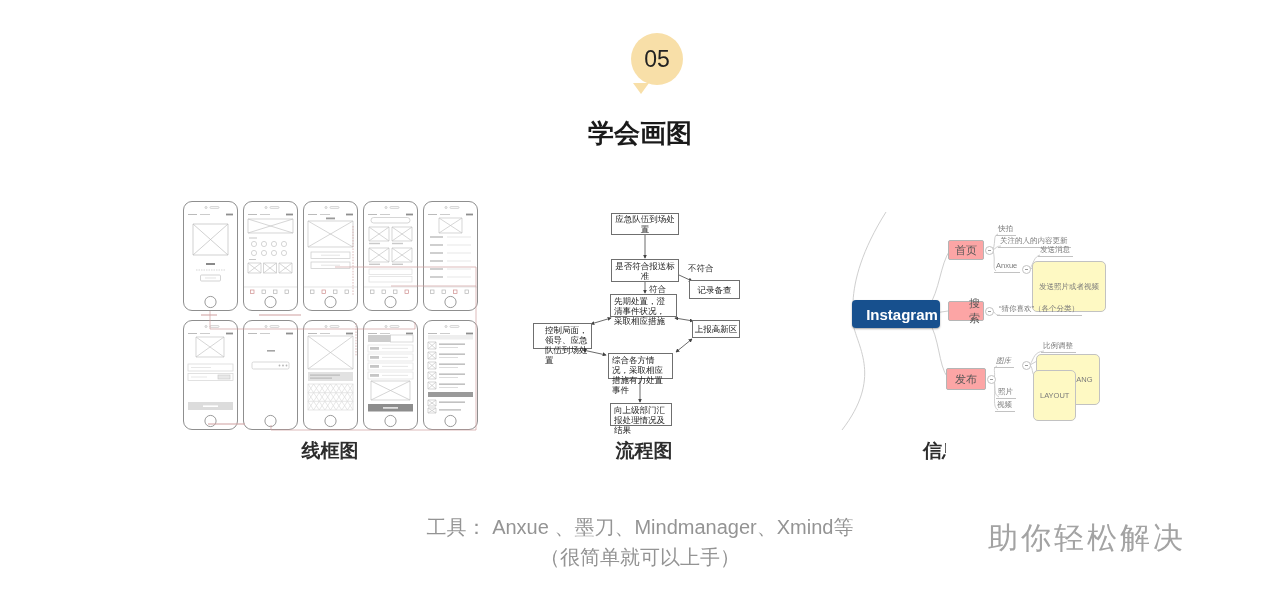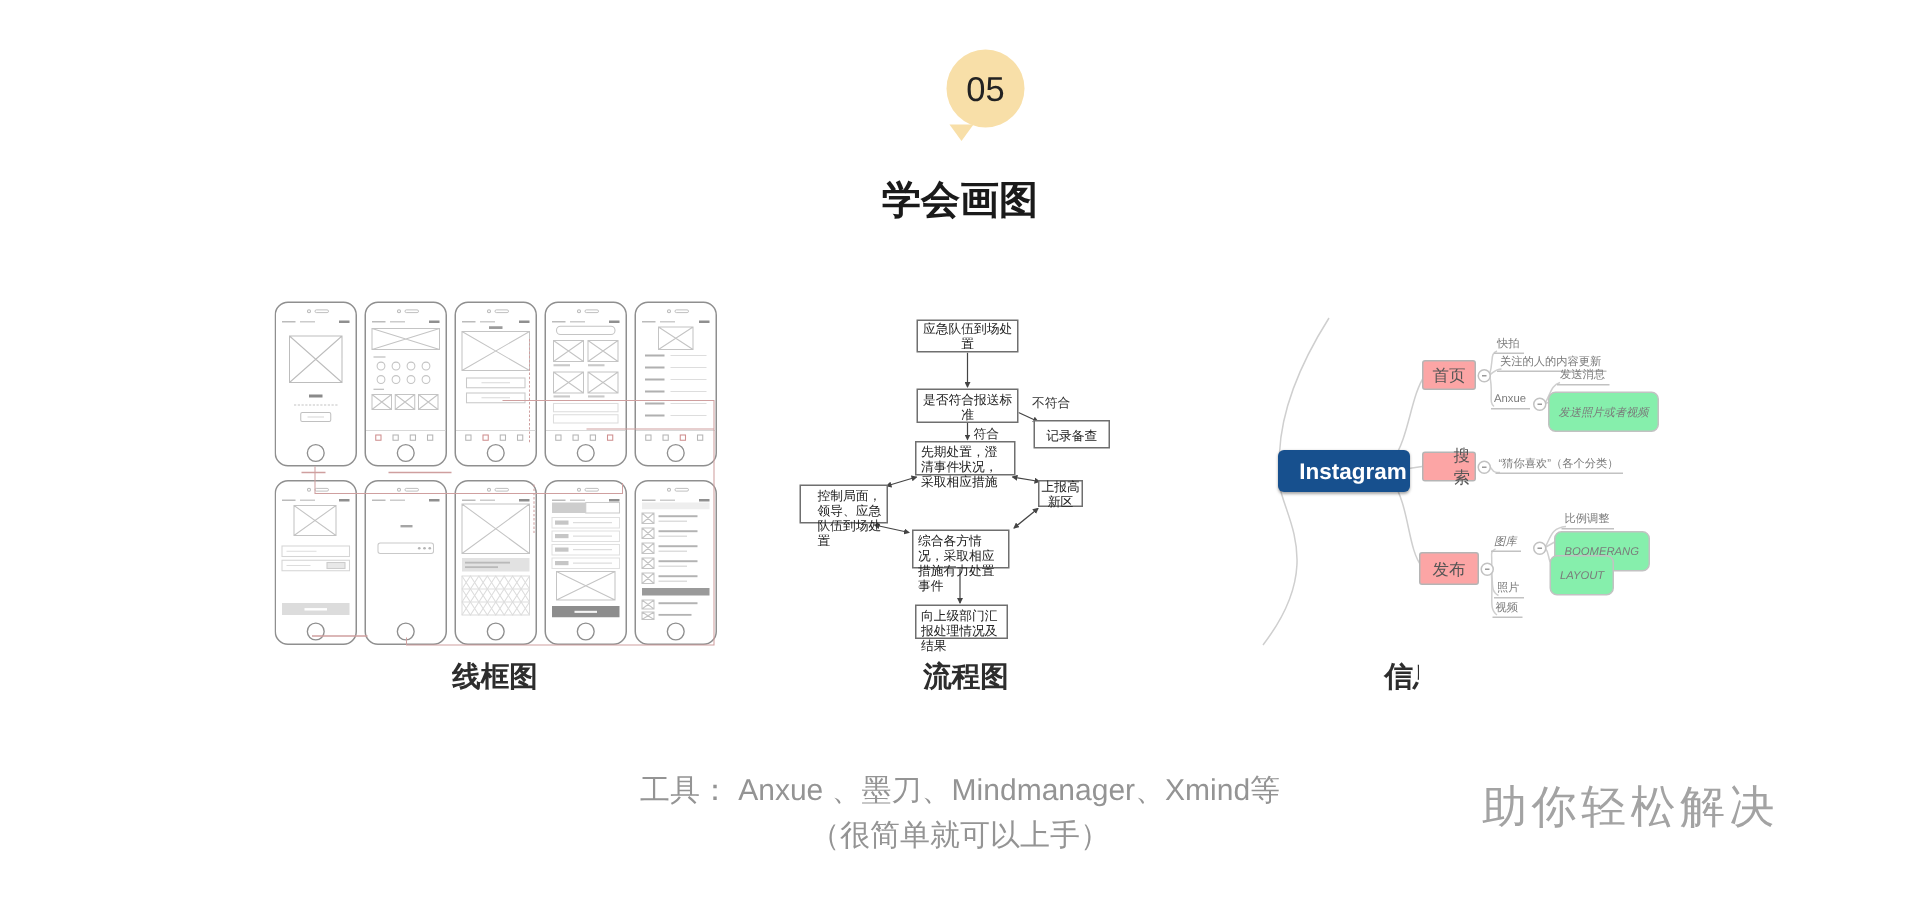--- a/index.html
+++ b/index.html
@@ -27,21 +27,21 @@
   
   .mm{left:840px;top:210px;width:250px;height:228px;}
   .mm-root{position:absolute;background:#17508e;color:#fff;border-radius:4px;
     display:flex;align-items:center;justify-content:center;font-size:15px;font-weight:600;
     box-shadow:0 1px 2px rgba(0,0,0,.35);}
   .mnode{position:absolute;border:1px solid #b5b5b5;background:#fca5a5;border-radius:2px;
     font-size:11px;color:#555;display:flex;align-items:center;justify-content:center;box-sizing:border-box;}
   .leaf{position:absolute;border-bottom:1px solid #c2c2c2;color:#7a7a7a;font-size:7.5px;
     line-height:9px;padding:0 3px 2px 2px;white-space:nowrap;}
   .leafbox{position:absolute;border:1px solid #c2c2c2;border-radius:5px;color:#7a7a7a;
-    font-size:7.5px;line-height:9px;padding:8px 6px;white-space:nowrap;background:#86efac;font-style:italic;}
+    font-size:7.5px;line-height:9px;padding:20px 6px;white-space:nowrap;background:#fef9c3;}
   .minus{position:absolute;width:7px;height:7px;border:1px solid #c2c2c2;border-radius:50%;
     background:#fff;display:flex;align-items:center;justify-content:center;box-sizing:content-box;}
   .minus::after{content:"";width:3px;height:1px;background:#9a9a9a;display:block;}
   
   .tools{left:0;top:512px;width:1280px;text-align:center;font-size:20px;line-height:30px;color:#949494;}
   
   .wm{left:946px;top:438px;width:334px;height:163px;background:#fff;z-index:5;}
   .wm-logo{position:absolute;left:17px;top:2px;font-size:55px;font-weight:bold;color:#1fc42d;
     letter-spacing:2px;white-space:nowrap;}
   .wm-slogan{position:absolute;left:42px;top:80px;font-size:30px;color:#a3a3a3;letter-spacing:3px;white-space:nowrap;}
@@ -285,21 +285,21 @@
         <path d="M58,142 L81,147" marker-start="url(#ah)" marker-end="url(#ah)"></path>
         <path d="M167,131 L151,144" marker-start="url(#ah)" marker-end="url(#ah)"></path>
         <path d="M115,171 V194" marker-end="url(#ah)"></path>
       </g>
     </svg>
     <div class="fc-box fc-c" style="left:86px;top:5px;width:68px;height:22px;">应急队伍到场处置</div>
     <div class="fc-box fc-c" style="left:86px;top:51px;width:68px;height:23px;">是否符合报送标准</div>
     <div class="fc-box fc-c" style="left:164px;top:72px;width:51px;height:19px;">记录备查</div>
     <div class="fc-box fc-l" style="left:85px;top:86px;width:67px;height:23px;">先期处置，澄清事件状况，采取相应措施</div>
     <div class="fc-box fc-l" style="left:8px;top:115px;width:59px;height:26px;padding-left:11px;">控制局面，领导、应急队伍到场处置</div>
-    <div class="fc-box fc-c" style="left:167px;top:112px;width:30px;height:18px;">上报高新区</div>
+    <div class="fc-box fc-c" style="left:167px;top:112px;width:48px;height:18px;">上报高新区</div>
     <div class="fc-box fc-l" style="left:83px;top:145px;width:65px;height:26px;">综合各方情况，采取相应措施有力处置事件</div>
     <div class="fc-box fc-l" style="left:85px;top:195px;width:62px;height:23px;">向上级部门汇报处理情况及结果</div>
     <div class="fc-lab" style="left:124px;top:76px;">符合</div>
     <div class="fc-lab" style="left:163px;top:55px;">不符合</div>
   </div>
 
   <div class="abs mm">
     <svg width="250" height="228" viewBox="0 0 250 228" style="position:absolute;left:0;top:0;">
       <g fill="none" stroke="#cfcfcf" stroke-width="1">
         <path d="M88,98 C100,80 100,55 110,40"></path>

